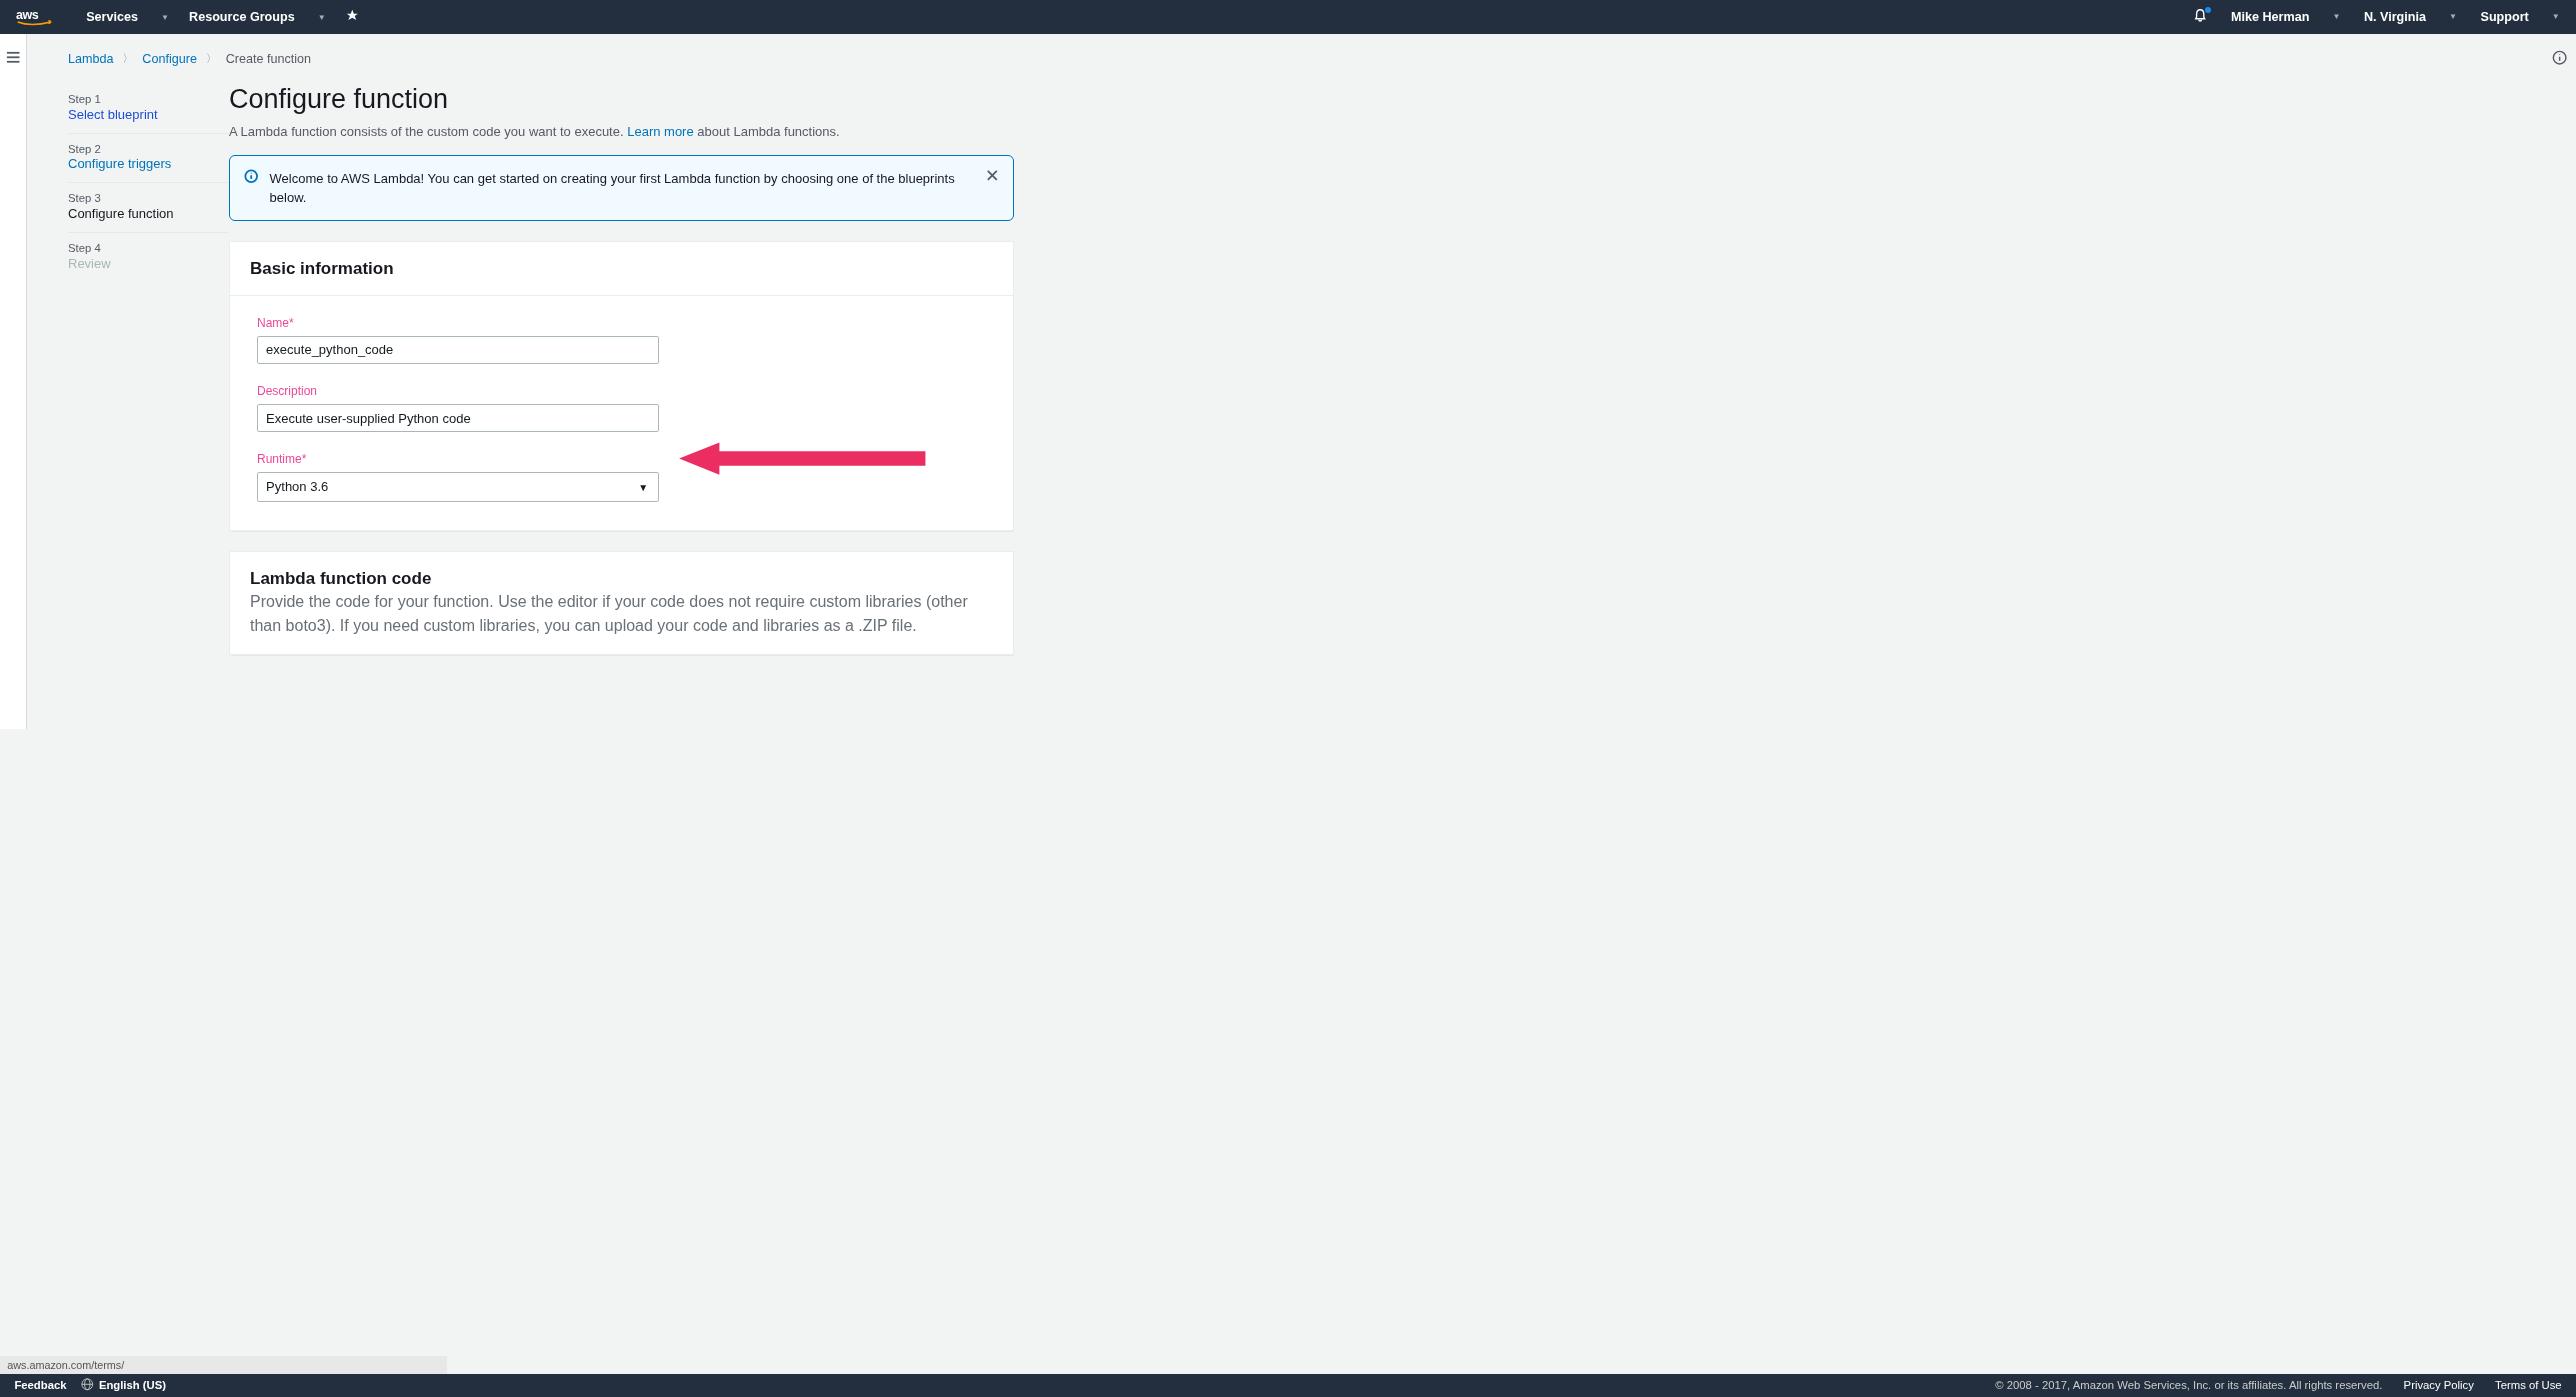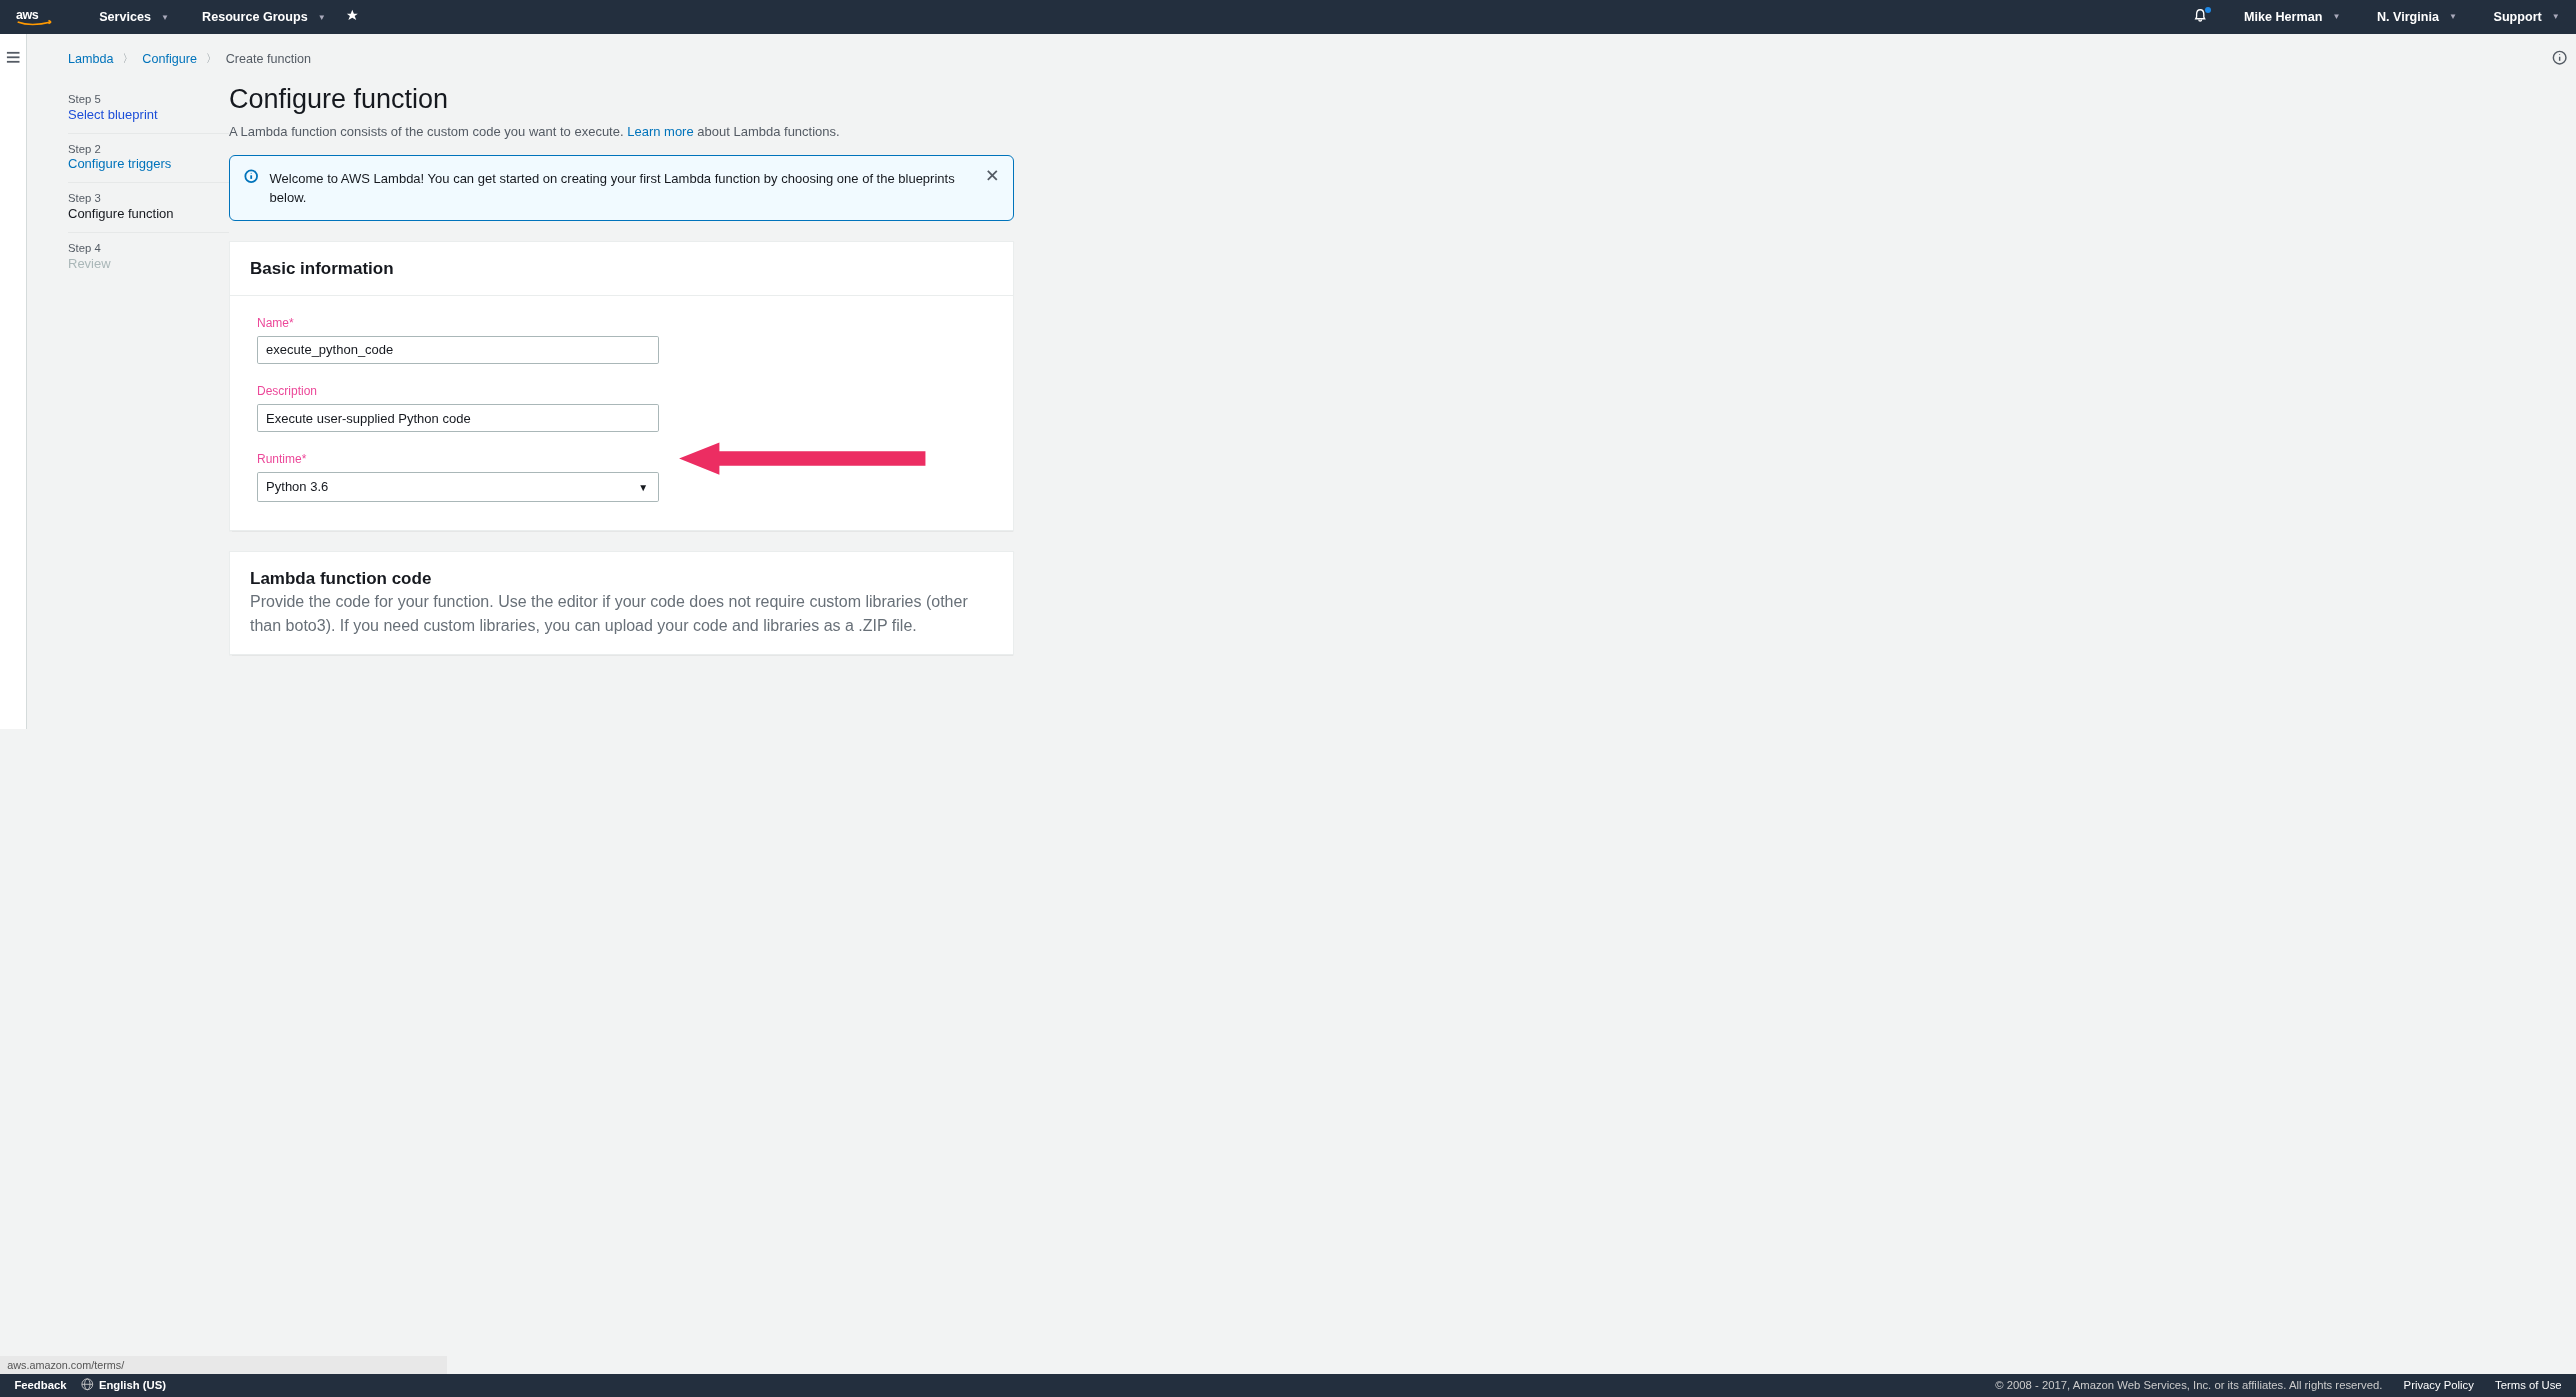--- a/index.html
+++ b/index.html
@@ -4,21 +4,21 @@
 <style>
 * { box-sizing: border-box; margin: 0; padding: 0; }
 body { font-family: "Amazon Ember", "Helvetica Neue", Helvetica, Arial, sans-serif; background: #f2f3f3; color: #16191f; }
 
 
 .top-nav { background: #232f3e; color: #fff; height: 34px; display: flex; align-items: center; padding: 0 16.2px; justify-content: space-between; }
 .top-nav-left { display: flex; align-items: center; gap: 20px; }
 .top-nav-right { display: flex; align-items: center; gap: 23.5px; }
 .aws-logo { display: flex; align-items: center; font-weight: bold; font-size: 15.3px; letter-spacing: -0.5px; }
 .aws-logo svg { height: 20px; }
-.nav-item { display: flex; align-items: center; gap: 10px; font-size: 12.6px; font-weight: 600; cursor: pointer; margin-left: 13px; }
+.nav-item { display: flex; align-items: center; gap: 23px; font-size: 12.6px; font-weight: 600; cursor: pointer; }
 .caret { font-size: 8.1px; color: #aab; }
 .pin-icon svg { width: 12.6px; height: 12.6px; fill: #fff; }
 .bell { position: relative; }
 .bell svg { width: 14.4px; height: 14.4px; stroke: #fff; fill: none; stroke-width: 1.5; }
 .bell-dot { position: absolute; top: -1.8px; right: -3.6px; width: 6.3px; height: 6.3px; background: #1e88e5; border-radius: 50%; }
 
 
 .shell { display: flex; }
 .burger-col { width: 27px; background: #fff; border-right: 0.9px solid #d5dbdb; padding-top: 16.2px; text-align: center; }
 .burger-col svg { width: 14.4px; height: 12.6px; stroke: #545b64; }
@@ -149,21 +149,21 @@
       <span class="sep">〉</span>
       <a href="#">Configure</a>
       <span class="sep">〉</span>
       <span class="current">Create function</span>
     </div>
 
     <div class="content-row">
 
       <div class="steps-col">
         <div class="step">
-          <div class="step-label">Step 5</div>
+          <div class="step-label">Step 1</div>
           <div class="step-title link">Select blueprint</div>
         </div>
         <div class="step">
           <div class="step-label">Step 2</div>
           <div class="step-title done">Configure triggers</div>
         </div>
         <div class="step">
           <div class="step-label">Step 3</div>
           <div class="step-title active">Configure function</div>
         </div>

